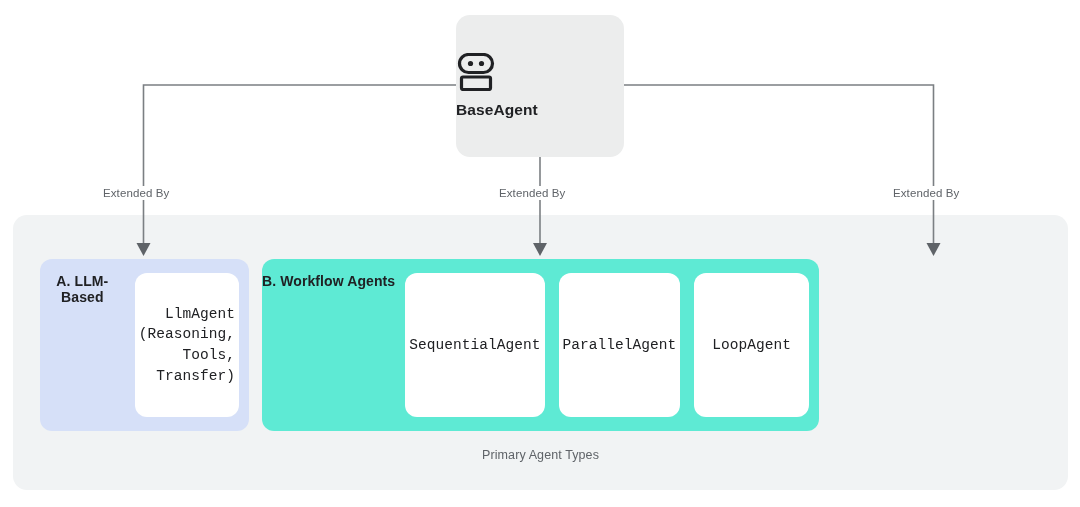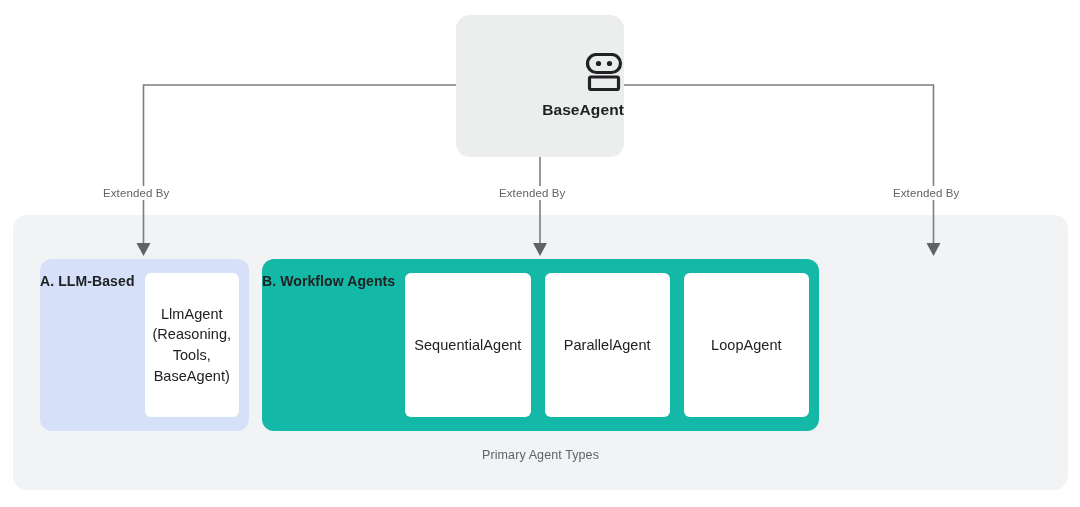--- a/index.html
+++ b/index.html
@@ -23,21 +23,21 @@
   .root-node {
     position: absolute;
     left: 456px;
     top: 15px;
     width: 168px;
     height: 142px;
     background: #eceded;
     border-radius: 14px;
     display: flex;
     flex-direction: column;
-    align-items: flex-end;
+    align-items: flex-start;
     justify-content: center;
     z-index: 5;
   }
   .root-icon {
     width: 40px;
     height: 38px;
     display: block;
     margin-bottom: 10px;
   }
   .root-label {
@@ -121,35 +121,36 @@
   .group-cards {
     flex: 1;
     display: flex;
     gap: 14px;
     padding: 0 10px 14px 10px;
     box-sizing: border-box;
   }
   .card {
     flex: 1;
     background: #ffffff;
-    border-radius: 6px;
+    border-radius: 12px;
     display: flex;
     align-items: center;
     justify-content: center;
-    text-align: center;
+    text-align: right;
     font-size: 14.5px;
     color: #202124;
     line-height: 1.42;
     padding: 6px 4px;
     box-sizing: border-box;
     letter-spacing: 0.05px;
+    font-family: Liberation Mono, monospace;
   }
 
   .group-a { width: 209px; background: #d6e0f8; }
-  .group-b { width: 557px; background: #14b8a6; }
+  .group-b { width: 557px; background: #5eead4; }
   .group-c { width: 209px; background: #faeec9; }
 </style>
 </head>
 <body>
 
 <div id="canvas">
 
   <svg id="wires" viewBox="0 0 1080 507" width="1080" height="507">
     <g fill="none" stroke="#7b7f83" stroke-width="1.6">
 
@@ -186,21 +187,21 @@
 
   <div class="groups-row">
 
     <div class="group group-a">
       <div class="group-title">A. LLM-Based</div>
       <div class="group-cards">
         <div class="card">
           <span>
             <span>LlmAgent</span><br>
             <span>(Reasoning, Tools,</span><br>
-            <span>BaseAgent)</span>
+            <span>Transfer)</span>
           </span>
         </div>
       </div>
     </div>
 
     <div class="group group-b">
       <div class="group-title">B. Workflow Agents</div>
       <div class="group-cards">
         <div class="card">SequentialAgent</div>
         <div class="card">ParallelAgent</div>

